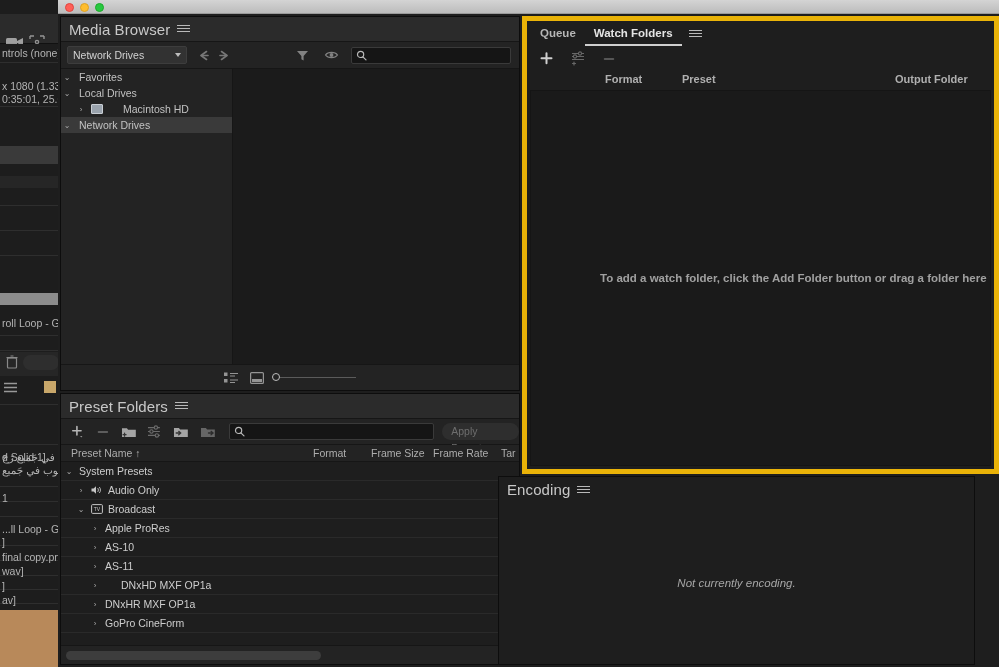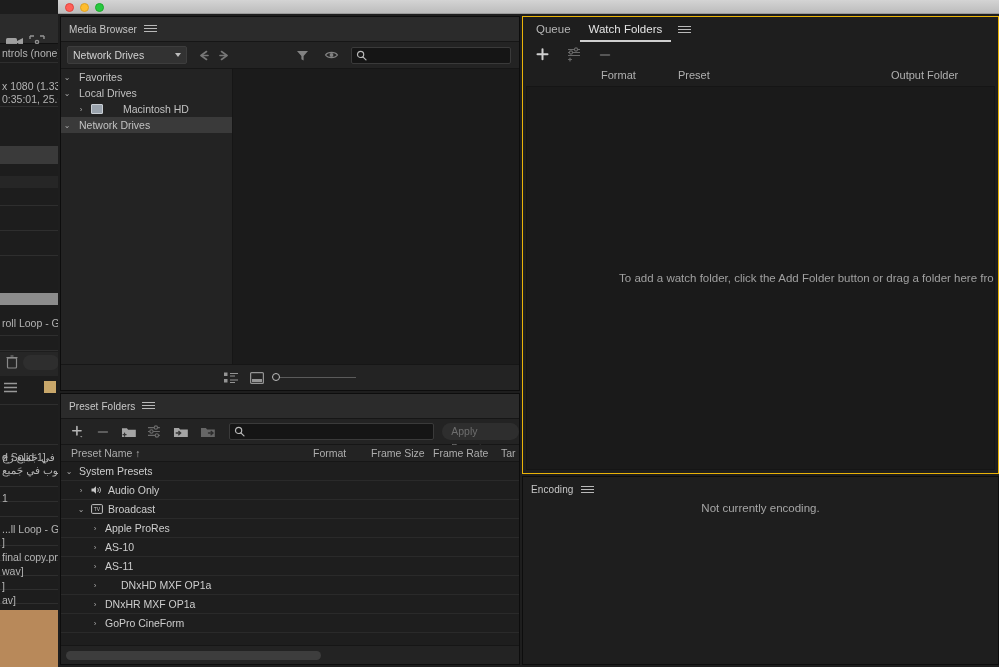--- a/index.html
+++ b/index.html
@@ -20,25 +20,25 @@
   
   #ame { position:absolute; left:58px; top:0; width:941px; height:667px; background:#1e1e1e; }
   #titlebar { position:absolute; left:0; top:0; width:941px; height:14px;
     background:linear-gradient(#d4d4d4,#bcbcbc); border-bottom:1px solid #9a9a9a; }
   .light { position:absolute; top:3px; width:9px; height:9px; border-radius:50%; }
   .light.red { left:7px; background:#ff5f57; border:.5px solid #e0443e; }
   .light.yellow { left:22px; background:#ffbd2e; border:.5px solid #dea123; }
   .light.green { left:37px; background:#28c840; border:.5px solid #1aab29; }
 
   .panel { position:absolute; background:#1e1e1e; border:1px solid #0d0d0d; }
-  .panel.focused { border:1px solid #eab308; }
+  .panel.focused { border:5px solid #eab308;font-weight:bold; }
 
   .panel-hdr { position:absolute; left:0; top:0; right:0; height:25px; background:#2b2b2b;
     border-bottom:1px solid #161616; display:flex; align-items:center; }
-  .panel-title { color:#c8c8c8; font-size:10px; padding-left:8px; letter-spacing:.1px; }
+  .panel-title { color:#c8c8c8; font-size:15px; padding-left:8px; letter-spacing:.1px; }
   .hamburger { width:13px; height:10px; margin-left:7px; display:inline-block; position:relative; cursor:pointer; }
   .hamburger i { position:absolute; left:0; width:13px; height:1px; background:#b9b9b9; display:block; }
   .hamburger i:nth-child(1){top:1px;} .hamburger i:nth-child(2){top:4px;} .hamburger i:nth-child(3){top:7px;}
 
   .tab { color:#b6b6b6; font-size:11.5px; padding:0 9px; height:25px; line-height:25px; cursor:pointer; }
   .tab.active { color:#e4e4e4; border-bottom:2px solid #cfcfcf; }
 
   
   #mb { left:2px; top:16px; width:460px; height:375px; }
   #mb-toolbar { position:absolute; left:0; top:25px; width:100%; height:27px; background:#232323;
@@ -87,23 +87,23 @@
   #wf { left:464px; top:16px; width:477px; height:458px; }
   #wf-toolbar { position:absolute; left:0; top:25px; width:100%; height:25px; background:#1e1e1e;
     display:flex; align-items:center; gap:16px; padding-left:12px; }
   #wf-cols { position:absolute; left:0; top:50px; width:100%; height:18px; color:#b0b0b0; font-size:11px; }
   #wf-cols span { position:absolute; top:2px; }
   #wf-body { position:absolute; left:3px; top:69px; right:3px; bottom:3px; background:#1a1a1a;
     border:1px solid #151515; display:flex; align-items:center; justify-content:center; overflow:hidden; }
   #wf-msg { color:#a0a0a0; font-size:11.5px; white-space:nowrap; padding-left:210px; }
 
   
-  #enc { left:464px; top:476px; width:477px; height:189px; }
+  #enc { left:440px; top:476px; width:477px; height:189px; }
   #enc-body { position:absolute; left:0; top:25px; right:0; bottom:0;
-    display:flex; justify-content:center; }
+    display:flex; align-items:center; justify-content:center;font-style:italic; }
   #enc-msg { color:#a6a6a6; font-size:11.5px; }
 </style>
 </head>
 <body>
 
 <div id="bg-app">
   <div class="bg-tb">
     <svg class="bg-ico cam" viewBox="0 0 18 14">
       <rect x="0" y="3" width="11" height="9" rx="1.5" fill="#cdcdcd"></rect>
       <path d="M11 6 L17 3 L17 11 L11 8 Z" fill="#cdcdcd"></path>

